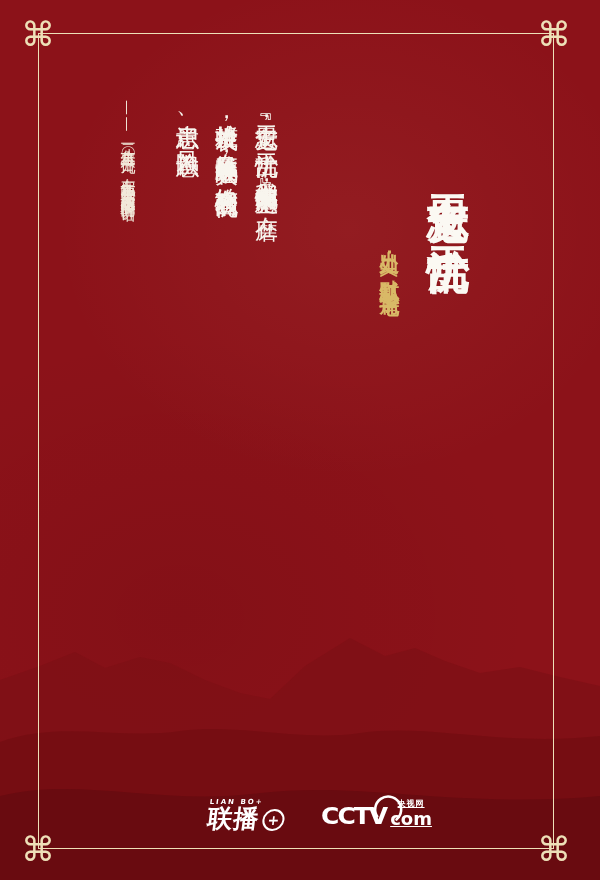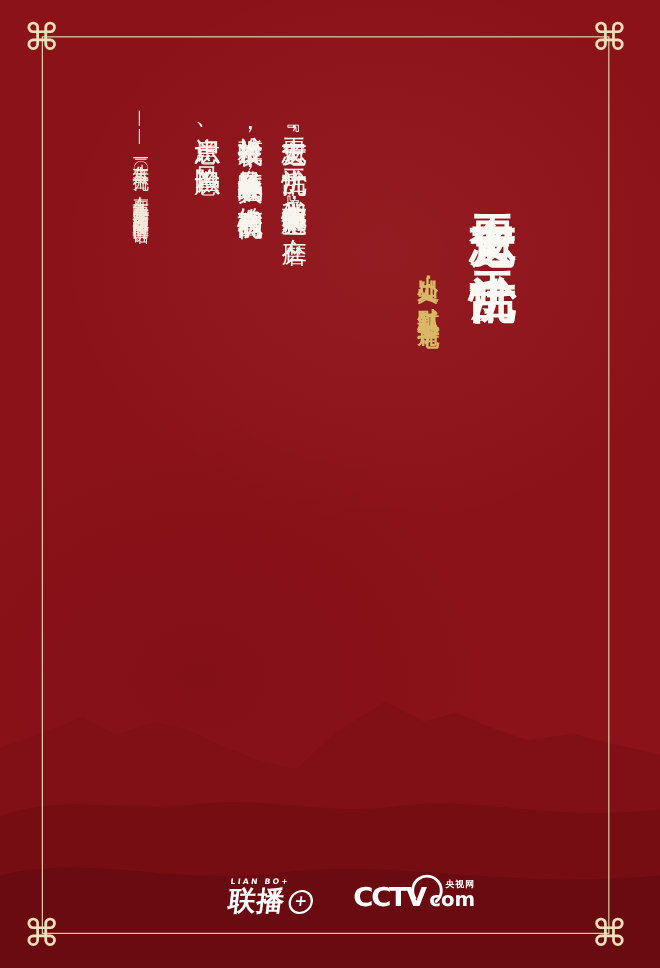--- a/index.html
+++ b/index.html
@@ -64,21 +64,21 @@
   .lianbo-name-row{display:flex;align-items:center;}
   .lianbo-name{font-size:25px;font-weight:900;letter-spacing:1px;line-height:1.05;}
   .lianbo-plus-circle{
     width:18px;height:18px;border:2px solid #fff;border-radius:50%;
     display:flex;align-items:center;justify-content:center;
     font-size:14px;font-weight:900;margin-left:3px;line-height:1;
   }
   .cctv-logo{position:relative;display:flex;align-items:center;}
   .cctv-letters{font-size:25px;font-weight:900;letter-spacing:-2px;line-height:1;transform:scaleY(.95);}
   .cctv-swoosh{margin-left:-15px;margin-top:-12px;}
-  .cctv-stack{display:flex;flex-direction:column;align-items:flex-end;margin-left:-15px;margin-top:-4px;}
+  .cctv-stack{display:flex;flex-direction:column;align-items:center;margin-left:-15px;margin-top:-4px;text-decoration:underline;}
   .cctv-site{font-size:8px;letter-spacing:1px;line-height:1.3;font-weight:700;}
   .cctv-domain{font-size:18px;font-weight:700;line-height:1;}
 </style>
 </head>
 <body>
 
 <div class="poster">
 
   <svg class="mountains" viewBox="0 0 600 300" preserveAspectRatio="none" aria-hidden="true">
     <path fill="#7d1015" fill-opacity="0.75" d="M0,100 L40,86 L75,72 L105,88 L140,77 L170,83 L205,100 L240,113 L270,119 L305,86 L350,58 L385,76 L415,68 L445,81 L480,93 L520,87 L560,97 L600,106 L600,300 L0,300 Z"></path>

